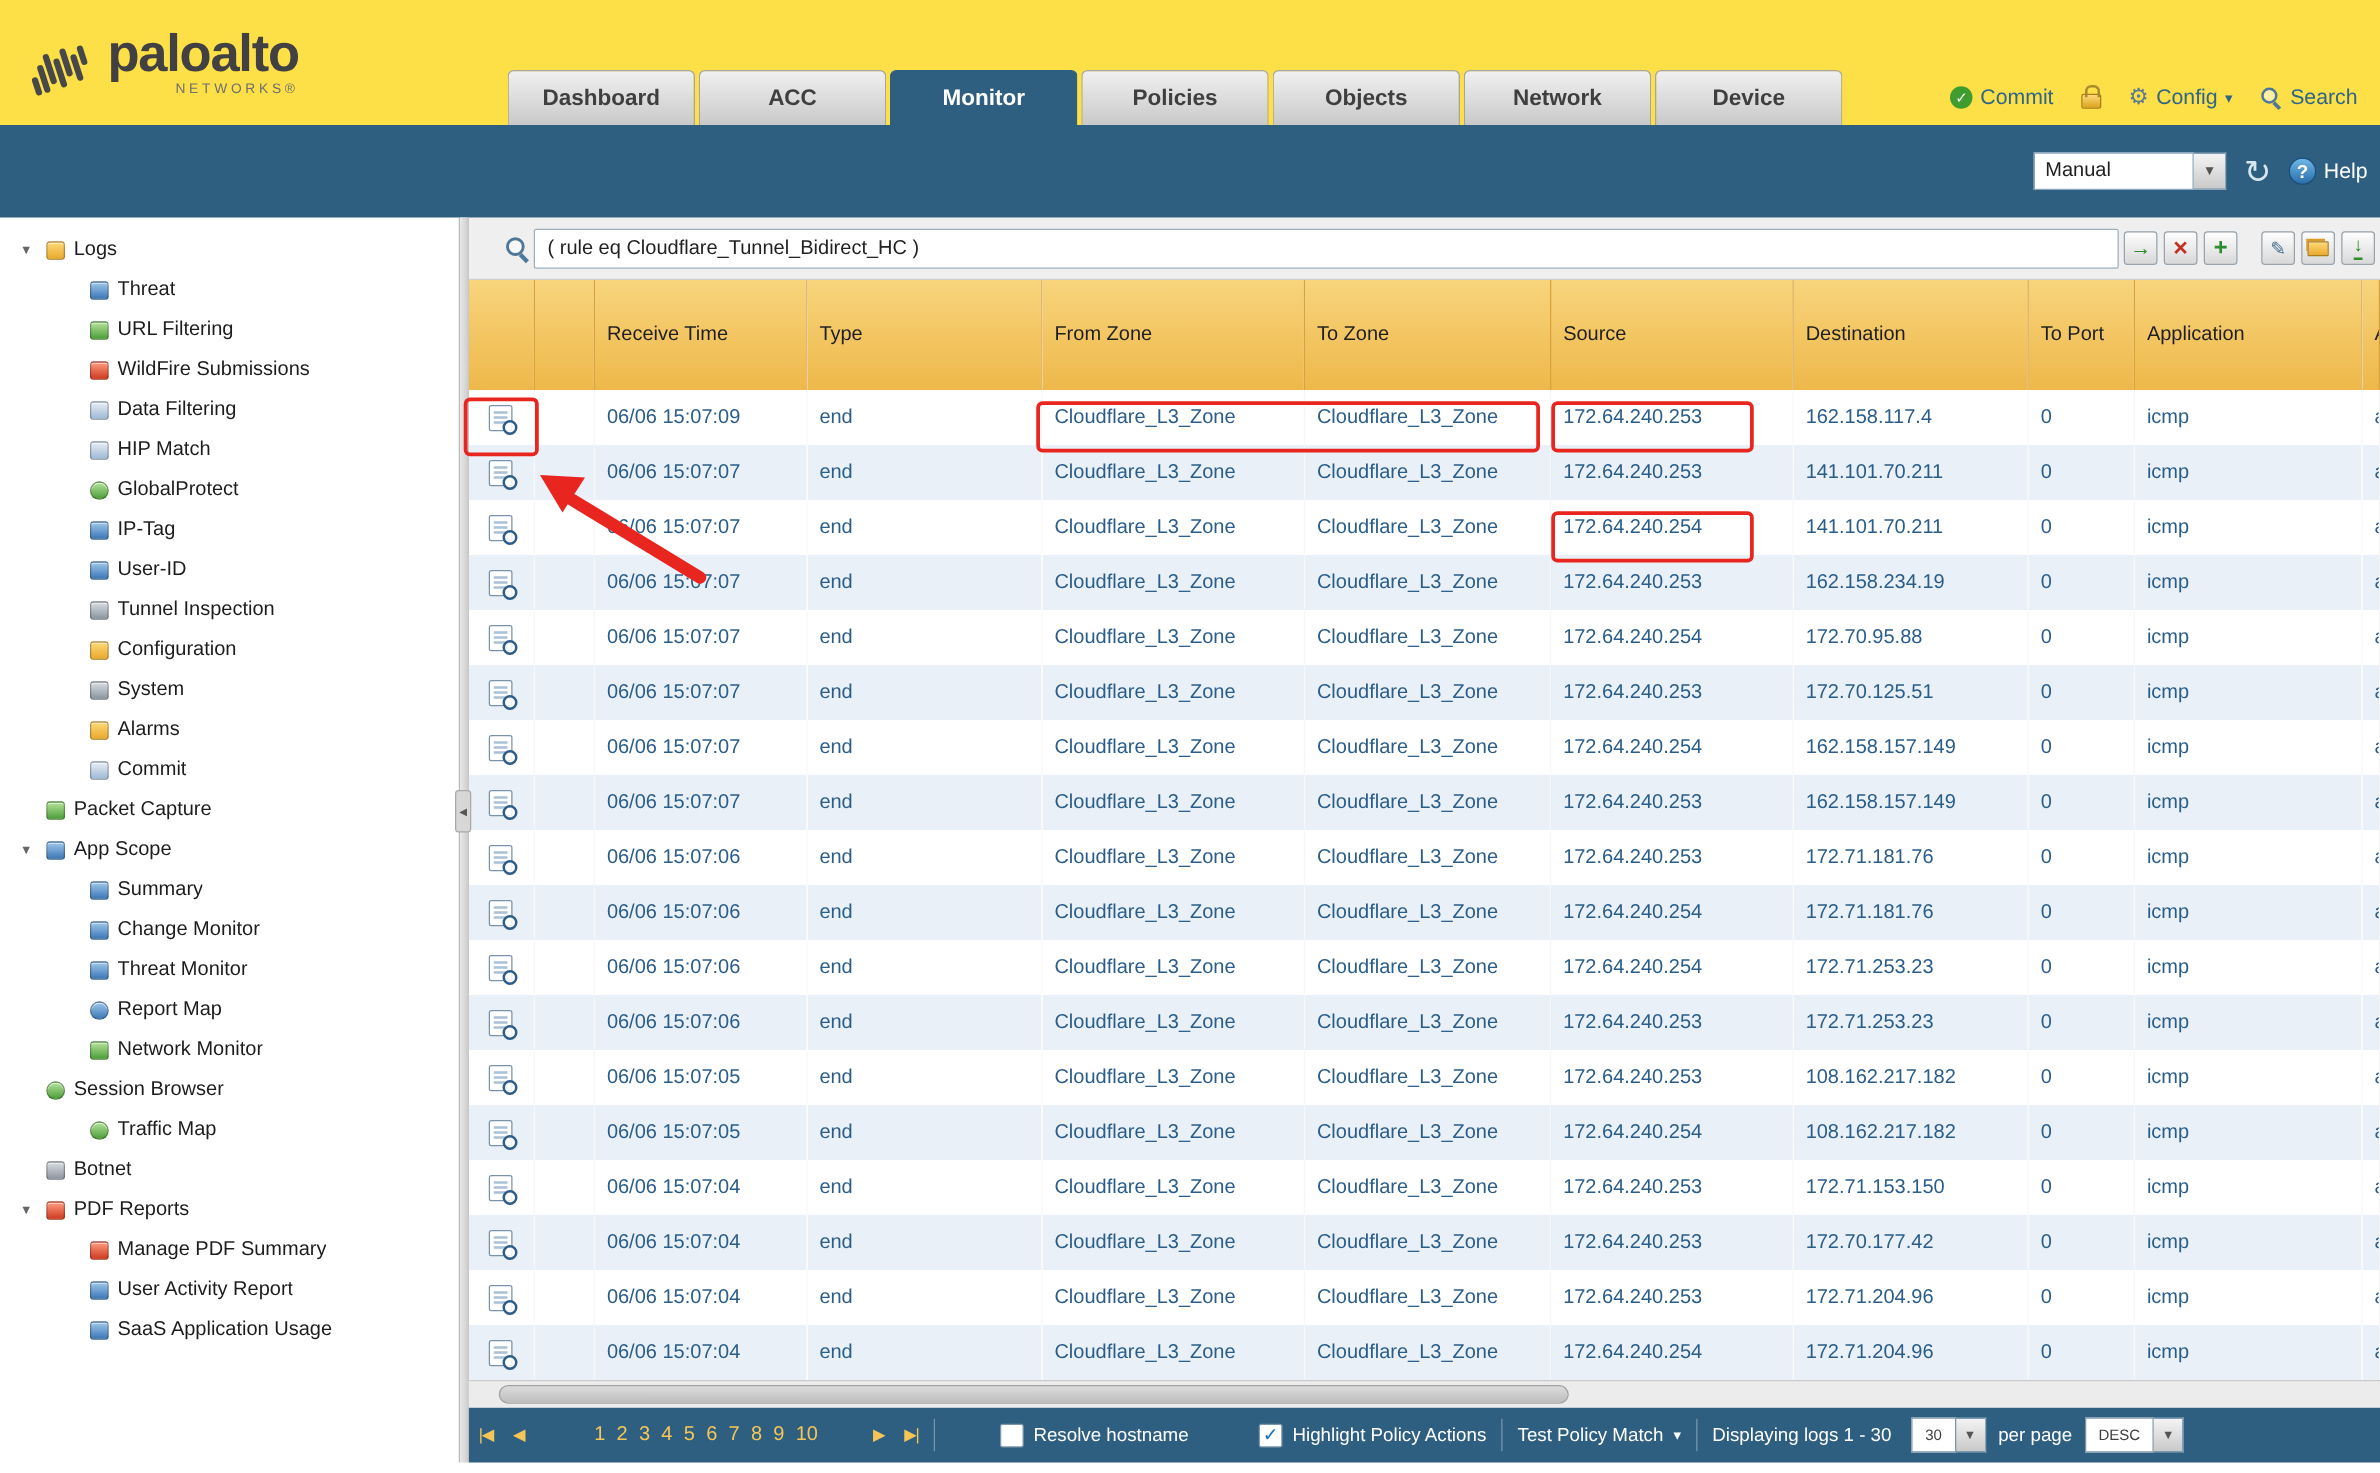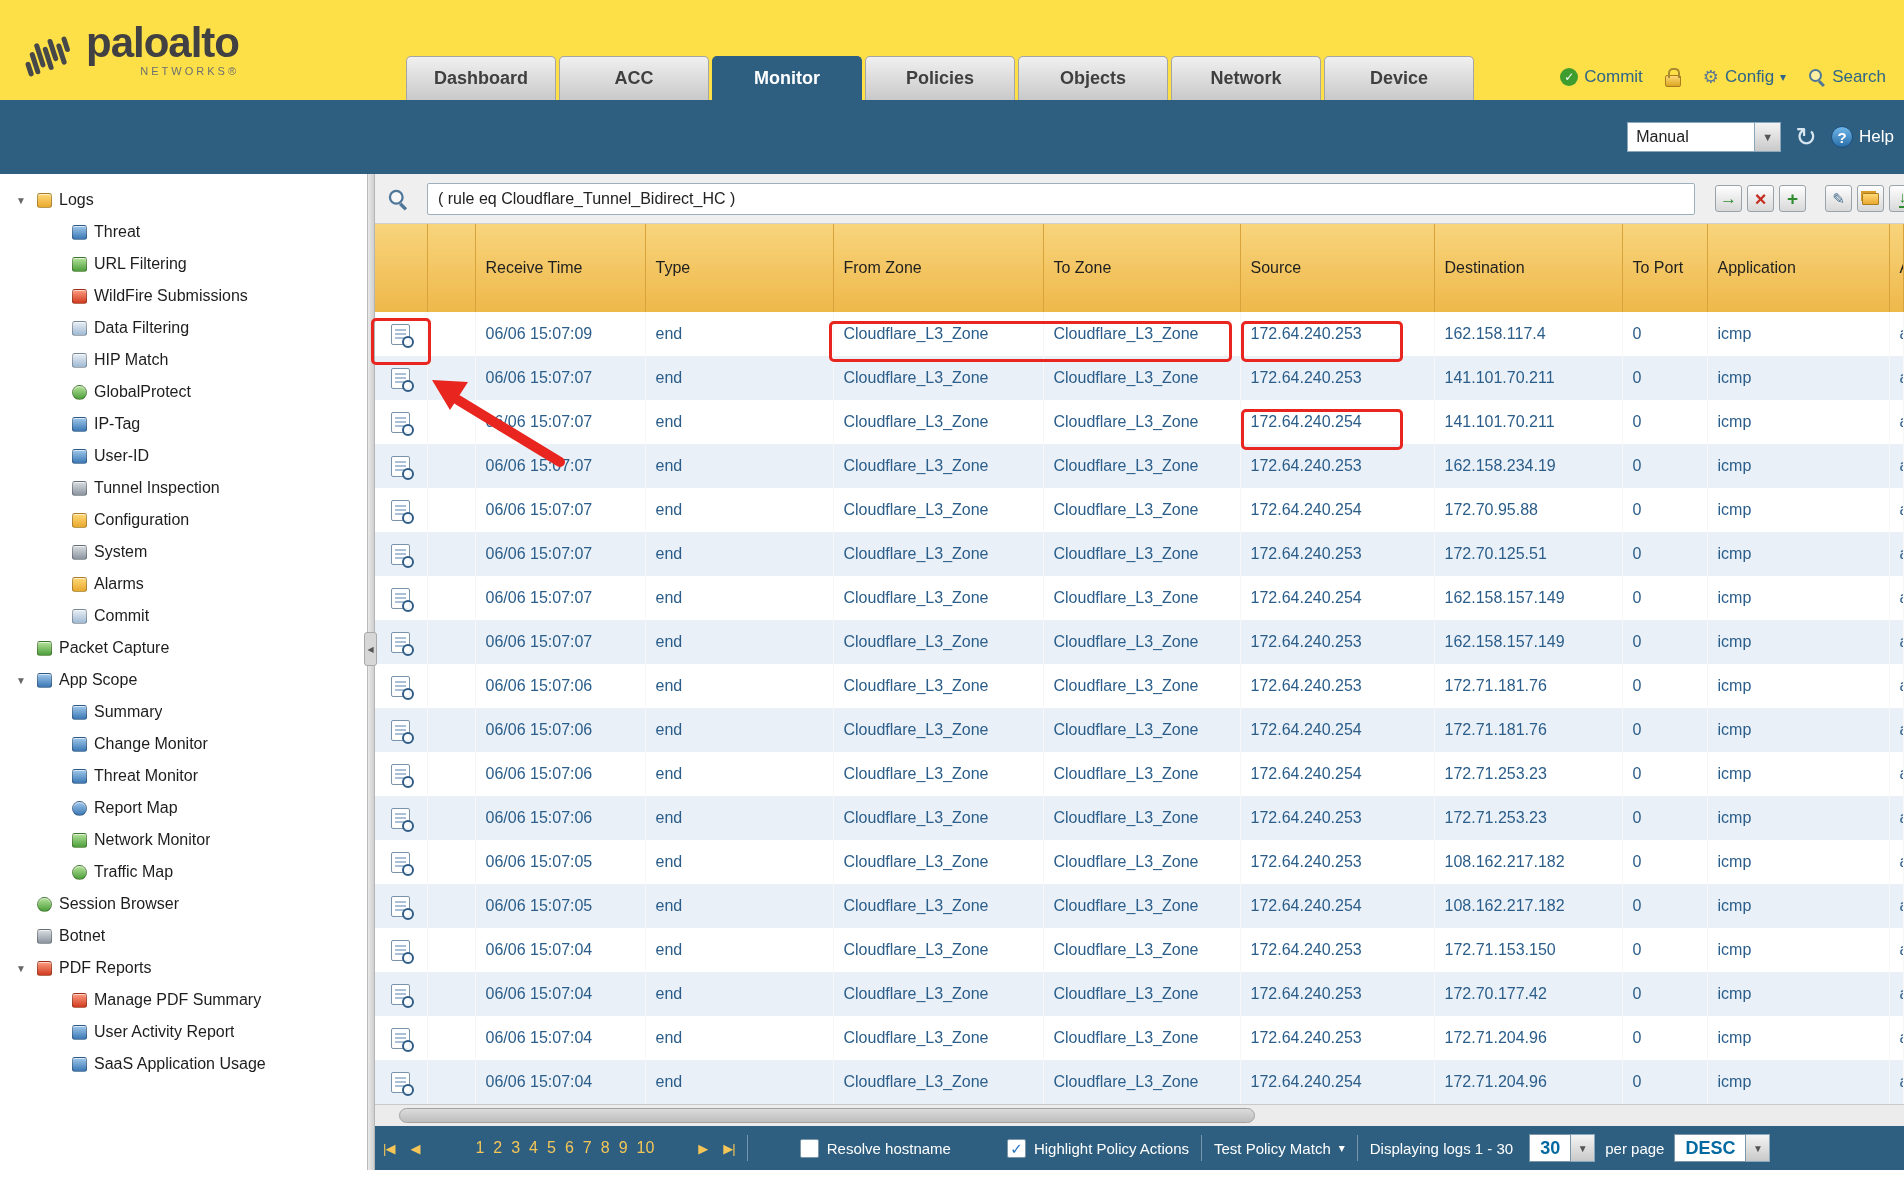--- a/index.html
+++ b/index.html
@@ -57,21 +57,21 @@
   [data-name="traffic-icon"],[data-name="url-filtering-icon"],[data-name="packet-capture-icon"],[data-name="network-monitor-icon"],[data-name="globalprotect-icon"],[data-name="traffic-map-icon"],[data-name="session-browser-icon"]{background:linear-gradient(#b4e39a,#4c9e3a)}
   [data-name="wildfire-icon"],[data-name="pdf-reports-icon"],[data-name="manage-pdf-icon"]{background:linear-gradient(#ff9d80,#cf3a1f)}
   [data-name="threat-icon"],[data-name="ip-tag-icon"],[data-name="user-id-icon"],[data-name="authentication-icon"],[data-name="summary-icon"],[data-name="threat-monitor-icon"],[data-name="threat-map-icon"],[data-name="app-scope-icon"],[data-name="user-activity-icon"],[data-name="saas-usage-icon"],[data-name="change-monitor-icon"]{background:linear-gradient(#9ec7ec,#3c77b4)}
   [data-name="tunnel-inspection-icon"],[data-name="system-icon"],[data-name="botnet-icon"]{background:linear-gradient(#d8dde2,#8b959e)}
   [data-name="globalprotect-icon"],[data-name="threat-map-icon"],[data-name="traffic-map-icon"],[data-name="session-browser-icon"]{border-radius:50%}
 
   .splitter{width:7px;flex:none;background:linear-gradient(90deg,#e9e9e9,#cfcfcf);border-right:1px solid #b5b5b5;position:relative;cursor:col-resize}
   .collapse{position:absolute;top:46%;left:-4px;width:13px;height:34px;background:#d7d7d7;border:1px solid #a9a9a9;border-radius:3px;font-size:8px;color:#555;display:flex;align-items:center;justify-content:center;cursor:pointer}
 
   .main{flex:1;display:flex;flex-direction:column;min-width:0}
-  .filterbar{height:50px;background:#efefef;border-bottom:1px solid #cfcfcf;display:flex;align-items:center;padding:0 10px;gap:16px}
+  .filterbar{height:50px;background:#efefef;border-bottom:1px solid #cfcfcf;display:flex;align-items:center;padding:0 26px;gap:0}
   .query{flex:none;width:1268px;height:32px;border:1px solid #9fb0bd;border-radius:2px;font-size:16px;color:#222;padding:0 10px;background:#fff;font-family:inherit}
   .fb-actions{display:flex;align-items:center;gap:5px;margin-left:4px}
   .fb-actions > :nth-child(4){margin-left:14px}
   .fb-btn{width:27px;height:27px;border:1px solid #98a3ac;border-radius:3px;background:linear-gradient(#fefefe,#d8d8d8);display:flex;align-items:center;justify-content:center;cursor:pointer}
   [data-name="apply-filter-button"]::before{content:"→";color:#2e8b2e;font-weight:bold;font-size:17px}
   [data-name="clear-filter-button"]::before{content:"×";color:#c52f21;font-weight:bold;font-size:20px;line-height:1}
   [data-name="add-filter-button"]::before{content:"+";color:#2e8b2e;font-weight:bold;font-size:19px;line-height:1}
   [data-name="filter-builder-button"]::before{content:"✎";color:#49708f;font-size:15px}
   [data-name="load-filter-button"]::before{content:"";width:15px;height:10px;background:linear-gradient(#ffd977,#eba92f);border:1px solid #a97c1e;border-radius:1px;box-shadow:-2px -3px 0 -1px #d99c26}
   [data-name="export-logs-button"]::before{content:"↓";color:#2e8b2e;font-weight:bold;font-size:15px;border-bottom:2px solid #2e8b2e;line-height:1.1}
@@ -94,21 +94,21 @@
   .pgbtn{color:var(--pagegold);font-size:13px;cursor:pointer;letter-spacing:-1px;flex:none}
   .pages{display:flex;gap:9px;margin-left:56px}
   .pagenum{color:var(--pagegold);cursor:pointer;font-size:16px}
   .vsep{width:1px;height:26px;background:rgba(255,255,255,.35);margin:0 12px;flex:none}
   .chk{display:flex;align-items:center;gap:8px;cursor:pointer}
   .chk .box{width:19px;height:19px;background:#fff;border:1px solid #7d97aa;border-radius:2px;display:flex;align-items:center;justify-content:center;flex:none}
   .chk .tick{color:#1c72c4;font-weight:bold;font-size:15px;line-height:1}
   .tpm{display:flex;align-items:center;gap:8px;cursor:pointer}
   .caret-w{font-size:12px;color:#fff}
   .selbox{display:flex;height:28px;cursor:pointer}
-  .selbox .val{background:#fff;color:#0369a1;display:flex;align-items:center;padding:0 10px;font-size:18px;border:1px solid #7d97aa;font-weight:bold}
+  .selbox .val{background:#fff;color:#404040;display:flex;align-items:center;padding:0 10px;font-size:12px;border:1px solid #7d97aa;font-weight:normal}
   .selbox .dd{width:24px;font-size:10px}
   .ml10{margin-left:10px}.ml16{margin-left:16px}.ml40{margin-left:40px}.ml44{margin-left:44px}.ml56{margin-left:56px}
 
   
   .annot-box{position:absolute;border:3px solid var(--annot);border-radius:5px;z-index:50;pointer-events:none}
   #ab1{left:371px;top:318px;width:60px;height:47px}
   #ab2{left:829px;top:321px;width:403px;height:41px}
   #ab3{left:1241px;top:321px;width:162px;height:41px}
   #ab4{left:1241px;top:409px;width:162px;height:41px}
   .annot-arrow{position:absolute;left:420px;top:362px;z-index:50;pointer-events:none}
@@ -294,29 +294,29 @@
           <div class="side-item lv1" data-name="sidebar-item-threat-map">
 
     <span class="tico" data-name="threat-map-icon"></span>
     <span class="side-label" data-name="sidebar-item-label">Report Map</span>
   </div>
           <div class="side-item lv1" data-name="sidebar-item-network-monitor">
 
     <span class="tico" data-name="network-monitor-icon"></span>
     <span class="side-label" data-name="sidebar-item-label">Network Monitor</span>
   </div>
-          <div class="side-item lv1" data-name="sidebar-item-traffic-map">
-
-    <span class="tico" data-name="traffic-map-icon"></span>
-    <span class="side-label" data-name="sidebar-item-label">Traffic Map</span>
-  </div>
           <div class="side-item lv0" data-name="sidebar-item-session-browser">
     <span class="expander hidden" data-name="expander-icon">▼</span>
     <span class="tico" data-name="session-browser-icon"></span>
     <span class="side-label" data-name="sidebar-item-label">Session Browser</span>
+  </div>
+          <div class="side-item lv1" data-name="sidebar-item-traffic-map">
+
+    <span class="tico" data-name="traffic-map-icon"></span>
+    <span class="side-label" data-name="sidebar-item-label">Traffic Map</span>
   </div>
           <div class="side-item lv0" data-name="sidebar-item-botnet">
     <span class="expander hidden" data-name="expander-icon">▼</span>
     <span class="tico" data-name="botnet-icon"></span>
     <span class="side-label" data-name="sidebar-item-label">Botnet</span>
   </div>
           <div class="side-item lv0" data-name="sidebar-item-pdf-reports">
     <span class="expander" data-name="expander-icon">▼</span>
     <span class="tico" data-name="pdf-reports-icon"></span>
     <span class="side-label" data-name="sidebar-item-label">PDF Reports</span>

